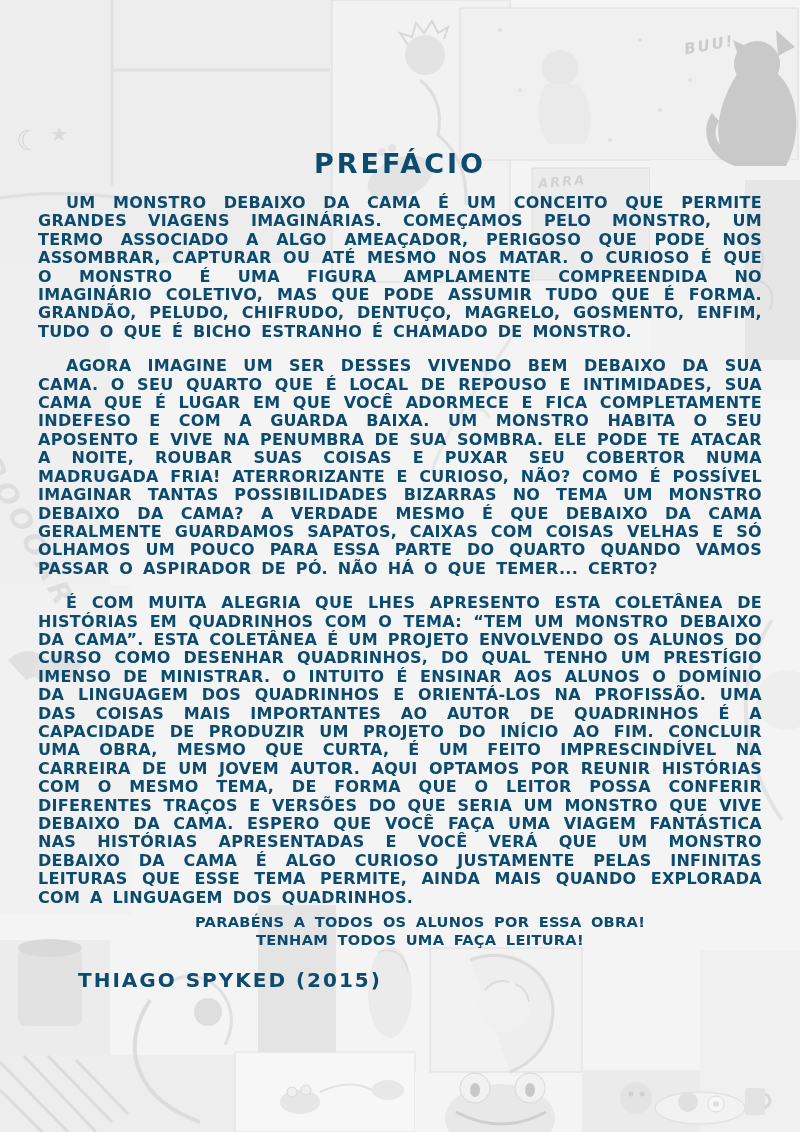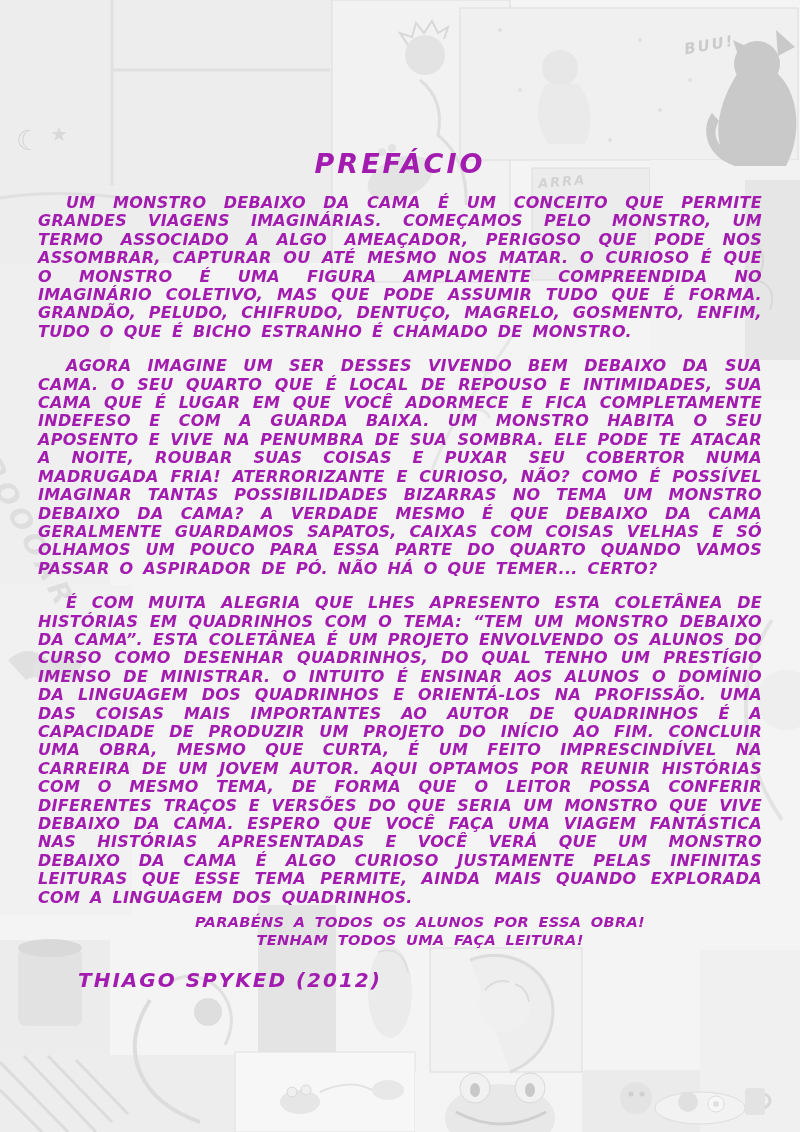--- a/index.html
+++ b/index.html
@@ -17,21 +17,21 @@
   .sfx-arra{left:538px;top:174px;font-size:13px;transform:rotate(-5deg);color:#d2d2d2;}
   .sfx-roar{
     left:4px;top:452px;font-size:28px;letter-spacing:5px;color:#dedede;
     transform:rotate(62deg);transform-origin:left top;
   }
   .bg-icon{position:absolute;color:#d5d5d5;user-select:none;}
   .moon{left:16px;top:124px;font-size:28px;}
   .star{left:50px;top:122px;font-size:20px;color:#d9d9d9;}
   .content{
     position:absolute;left:38px;top:148px;width:724px;
-    color:#a21caf;font-style:italic;
+    color:#0c4a6e;
   }
   .title{
     margin:0 0 15px 0;text-align:center;
     font-size:27px;font-weight:bold;letter-spacing:3px;
   }
   .para{
     margin:0 0 16px 0;font-size:16px;font-weight:bold;line-height:18.4px;
     letter-spacing:0.3px;word-spacing:4px;text-align:justify;text-indent:28px;
   }
   .para.last{margin-bottom:6px;}
@@ -180,15 +180,15 @@
   <div class="bg-icon moon">☾</div>
   <div class="bg-icon star">★</div>
 
   <div class="content">
     <h1 class="title">PREFÁCIO</h1>
     <p class="para">UM MONSTRO DEBAIXO DA CAMA É UM CONCEITO QUE PERMITE GRANDES VIAGENS IMAGINÁRIAS. COMEÇAMOS PELO MONSTRO, UM TERMO ASSOCIADO A ALGO AMEAÇADOR, PERIGOSO QUE PODE NOS ASSOMBRAR, CAPTURAR OU ATÉ MESMO NOS MATAR. O CURIOSO É QUE O MONSTRO É UMA FIGURA AMPLAMENTE COMPREENDIDA NO IMAGINÁRIO COLETIVO, MAS QUE PODE ASSUMIR TUDO QUE É FORMA. GRANDÃO, PELUDO, CHIFRUDO, DENTUÇO, MAGRELO, GOSMENTO, ENFIM, TUDO O QUE É BICHO ESTRANHO É CHAMADO DE MONSTRO.</p>
     <p class="para">AGORA IMAGINE UM SER DESSES VIVENDO BEM DEBAIXO DA SUA CAMA. O SEU QUARTO QUE É LOCAL DE REPOUSO E INTIMIDADES, SUA CAMA QUE É LUGAR EM QUE VOCÊ ADORMECE E FICA COMPLETAMENTE INDEFESO E COM A GUARDA BAIXA. UM MONSTRO HABITA O SEU APOSENTO E VIVE NA PENUMBRA DE SUA SOMBRA. ELE PODE TE ATACAR A NOITE, ROUBAR SUAS COISAS E PUXAR SEU COBERTOR NUMA MADRUGADA FRIA! ATERRORIZANTE E CURIOSO, NÃO? COMO É POSSÍVEL IMAGINAR TANTAS POSSIBILIDADES BIZARRAS NO TEMA UM MONSTRO DEBAIXO DA CAMA? A VERDADE MESMO É QUE DEBAIXO DA CAMA GERALMENTE GUARDAMOS SAPATOS, CAIXAS COM COISAS VELHAS E SÓ OLHAMOS UM POUCO PARA ESSA PARTE DO QUARTO QUANDO VAMOS PASSAR O ASPIRADOR DE PÓ. NÃO HÁ O QUE TEMER... CERTO?</p>
     <p class="para last">É COM MUITA ALEGRIA QUE LHES APRESENTO ESTA COLETÂNEA DE HISTÓRIAS EM QUADRINHOS COM O TEMA: “TEM UM MONSTRO DEBAIXO DA CAMA”. ESTA COLETÂNEA É UM PROJETO ENVOLVENDO OS ALUNOS DO CURSO COMO DESENHAR QUADRINHOS, DO QUAL TENHO UM PRESTÍGIO IMENSO DE MINISTRAR. O INTUITO É ENSINAR AOS ALUNOS O DOMÍNIO DA LINGUAGEM DOS QUADRINHOS E ORIENTÁ-LOS NA PROFISSÃO. UMA DAS COISAS MAIS IMPORTANTES AO AUTOR DE QUADRINHOS É A CAPACIDADE DE PRODUZIR UM PROJETO DO INÍCIO AO FIM. CONCLUIR UMA OBRA, MESMO QUE CURTA, É UM FEITO IMPRESCINDÍVEL NA CARREIRA DE UM JOVEM AUTOR. AQUI OPTAMOS POR REUNIR HISTÓRIAS COM O MESMO TEMA, DE FORMA QUE O LEITOR POSSA CONFERIR DIFERENTES TRAÇOS E VERSÕES DO QUE SERIA UM MONSTRO QUE VIVE DEBAIXO DA CAMA. ESPERO QUE VOCÊ FAÇA UMA VIAGEM FANTÁSTICA NAS HISTÓRIAS APRESENTADAS E VOCÊ VERÁ QUE UM MONSTRO DEBAIXO DA CAMA É ALGO CURIOSO JUSTAMENTE PELAS INFINITAS LEITURAS QUE ESSE TEMA PERMITE, AINDA MAIS QUANDO EXPLORADA COM A LINGUAGEM DOS QUADRINHOS.</p>
     <p class="closing">PARABÉNS A TODOS OS ALUNOS POR ESSA OBRA!</p>
     <p class="closing">TENHAM TODOS UMA FAÇA LEITURA!</p>
-    <div class="signature">THIAGO SPYKED (2012)</div>
+    <div class="signature">THIAGO SPYKED (2015)</div>
   </div>
 </div>
 
 </body></html>

